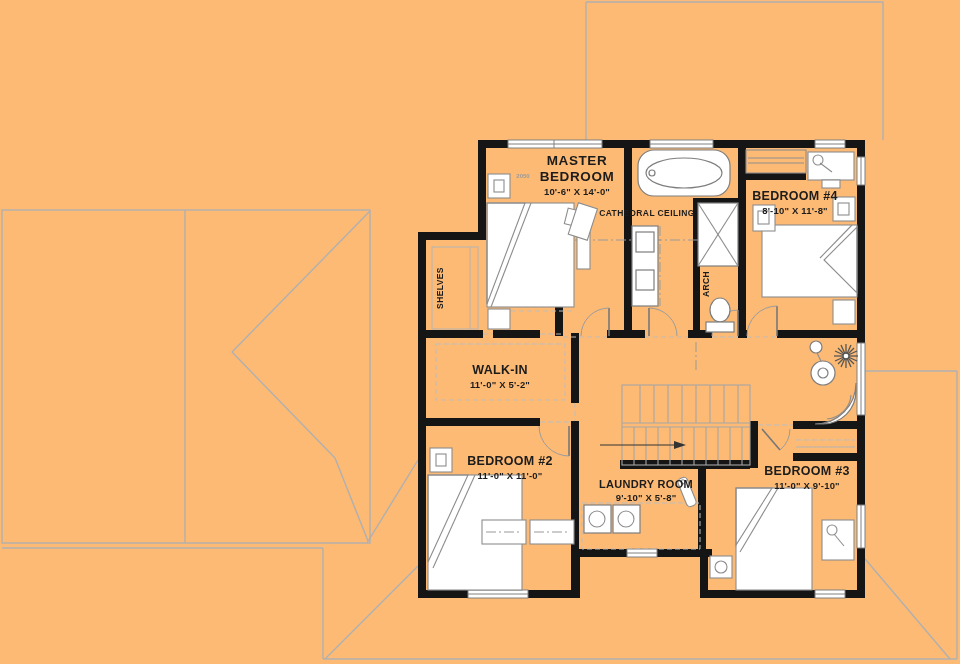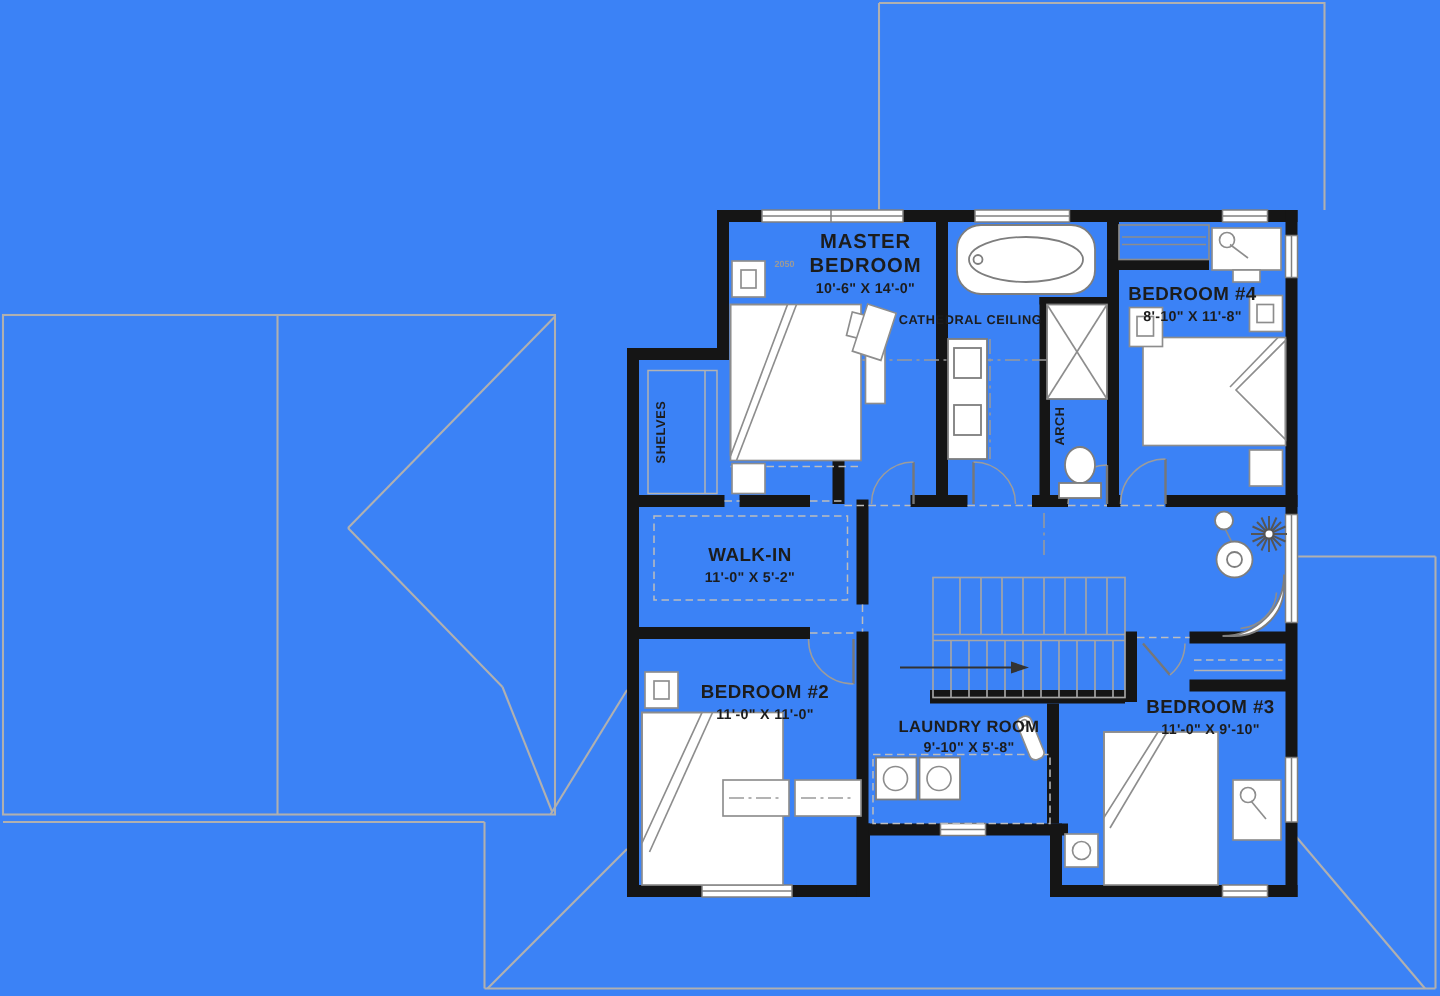--- a/index.html
+++ b/index.html
@@ -1,16 +1,16 @@
 <!DOCTYPE html>
 <html><head>
 <meta charset="utf-8">
 <style>
   html,body{margin:0;padding:0;background:#ffffff;}
-  .plan-wrap{position:relative;width:960px;height:664px;background:#3b82f6;overflow:hidden;
+  .plan-wrap{position:relative;width:960px;height:664px;background:#fdba74;overflow:hidden;
              font-family:"Liberation Sans", sans-serif;}
   svg{position:absolute;left:0;top:0;}
   text{font-family:"Liberation Sans", sans-serif;fill:#1c1c1c;}
   .room-name{font-size:12.5px;font-weight:bold;letter-spacing:.3px;}
   .room-name-lg{font-size:13.5px;font-weight:bold;letter-spacing:.6px;}
   .room-dims{font-size:9.5px;font-weight:bold;letter-spacing:.2px;}
   .note{font-size:8.5px;font-weight:bold;letter-spacing:.4px;}
   .tiny{font-size:6px;fill:#9a9a9a;font-weight:bold;}
   .wall{fill:#151515;stroke:none;}
   .roof{stroke:#b0b0b0;stroke-width:1.4;fill:none;}

